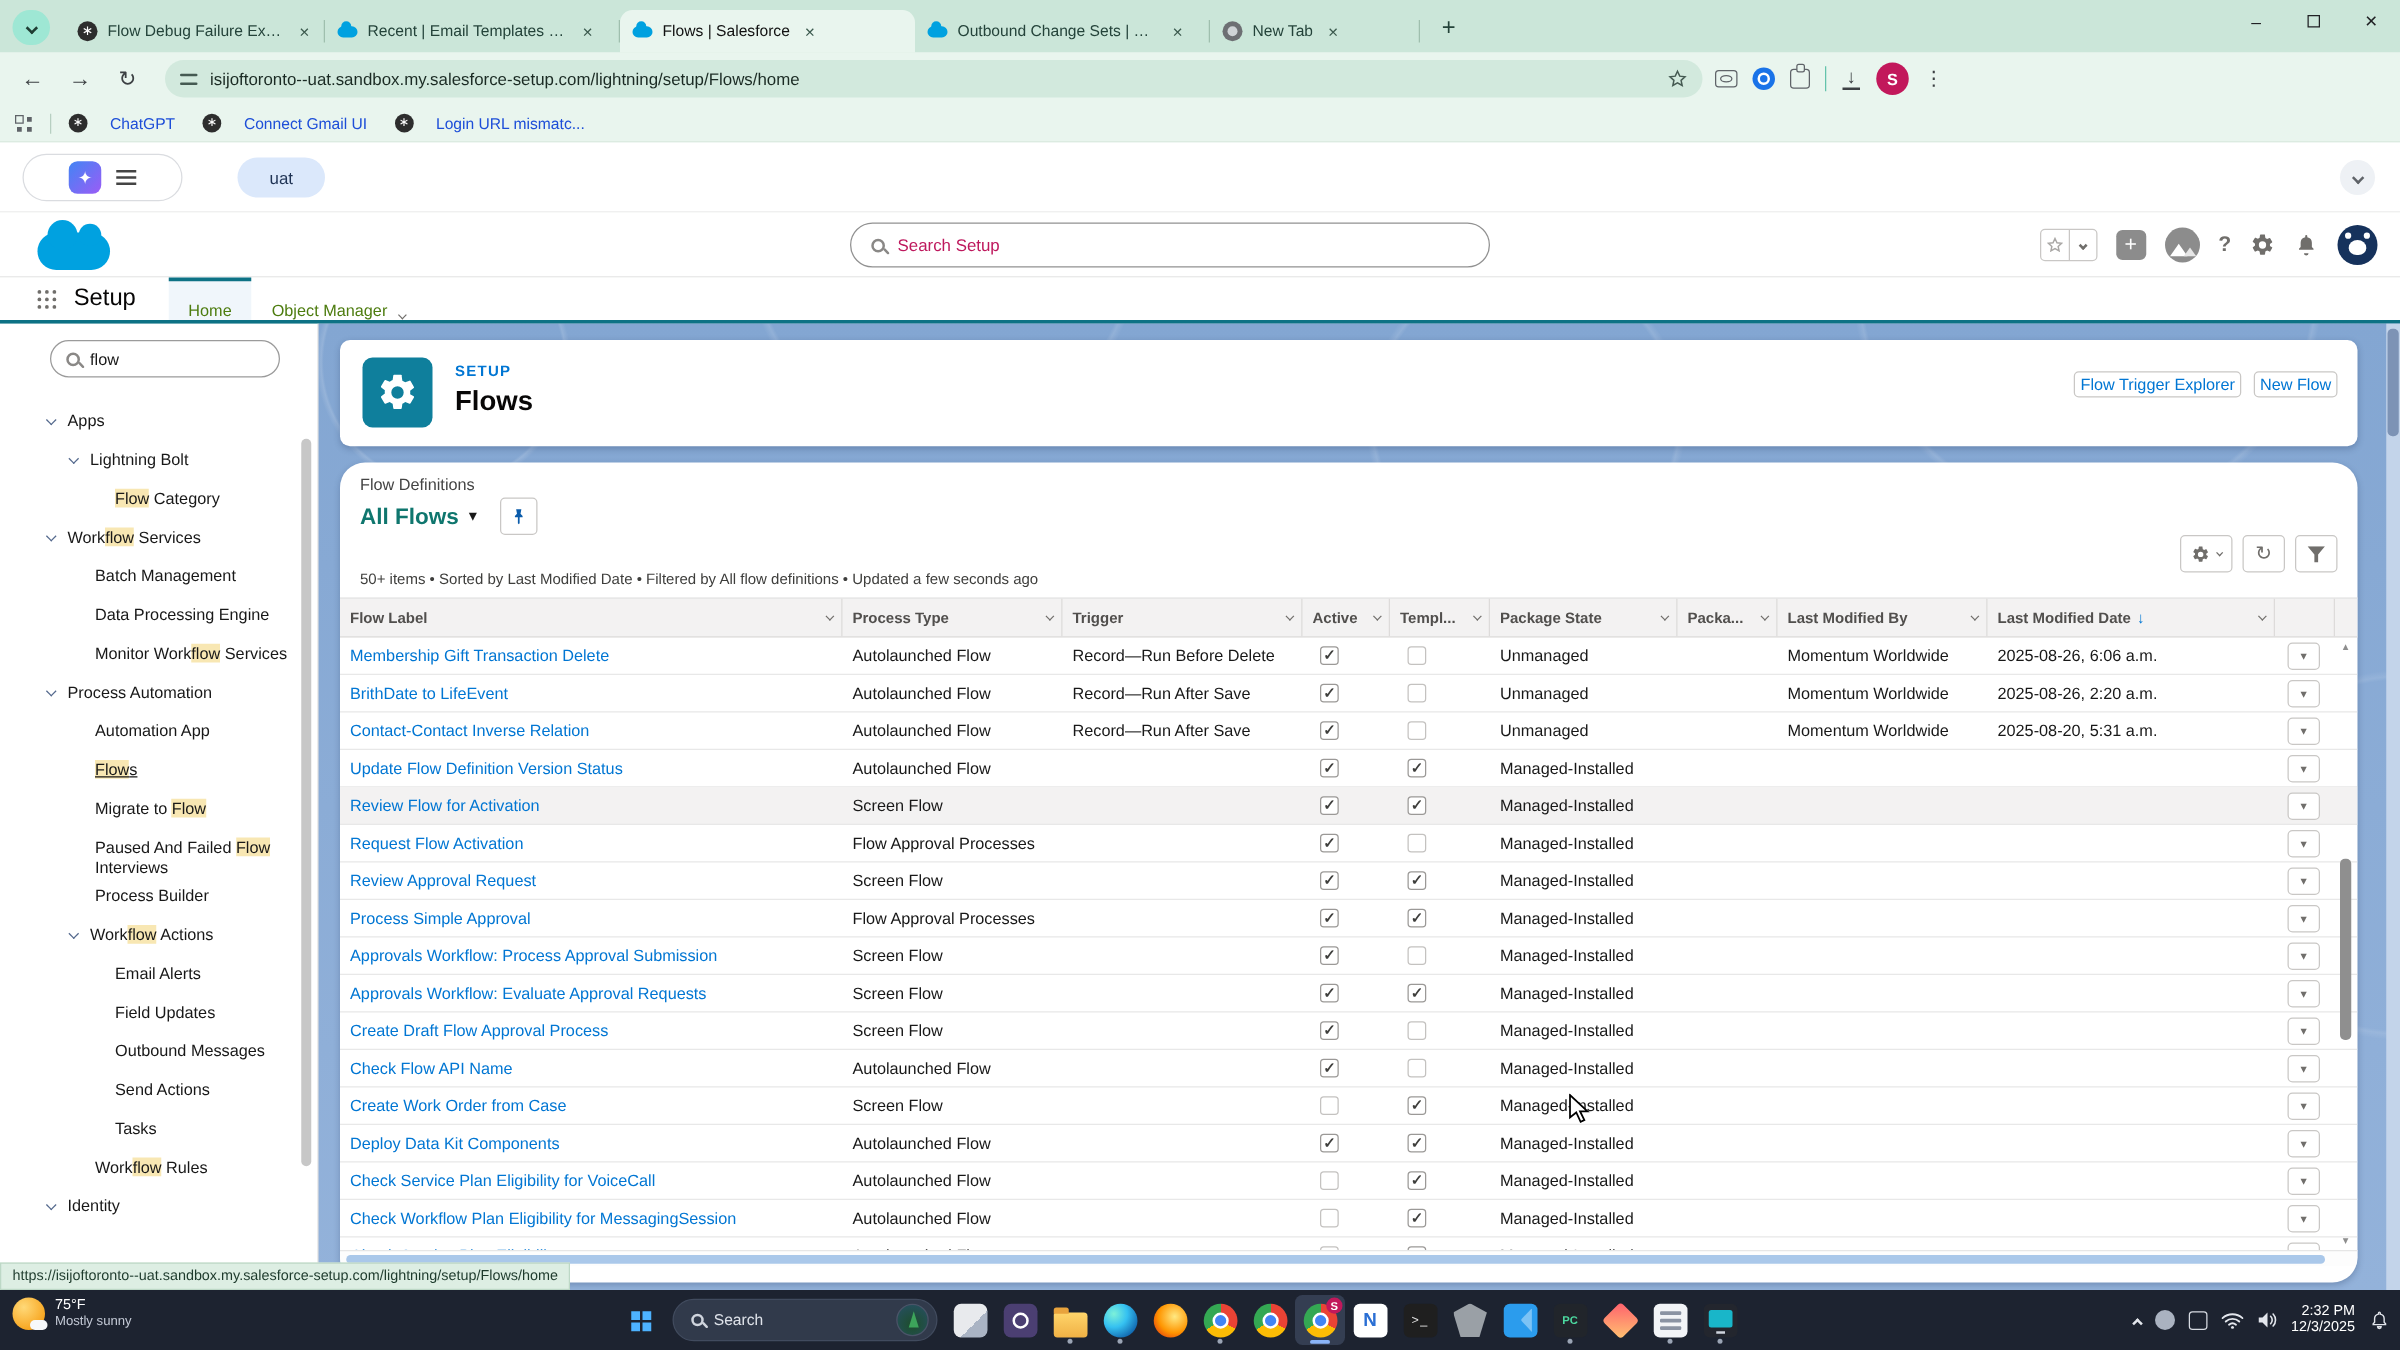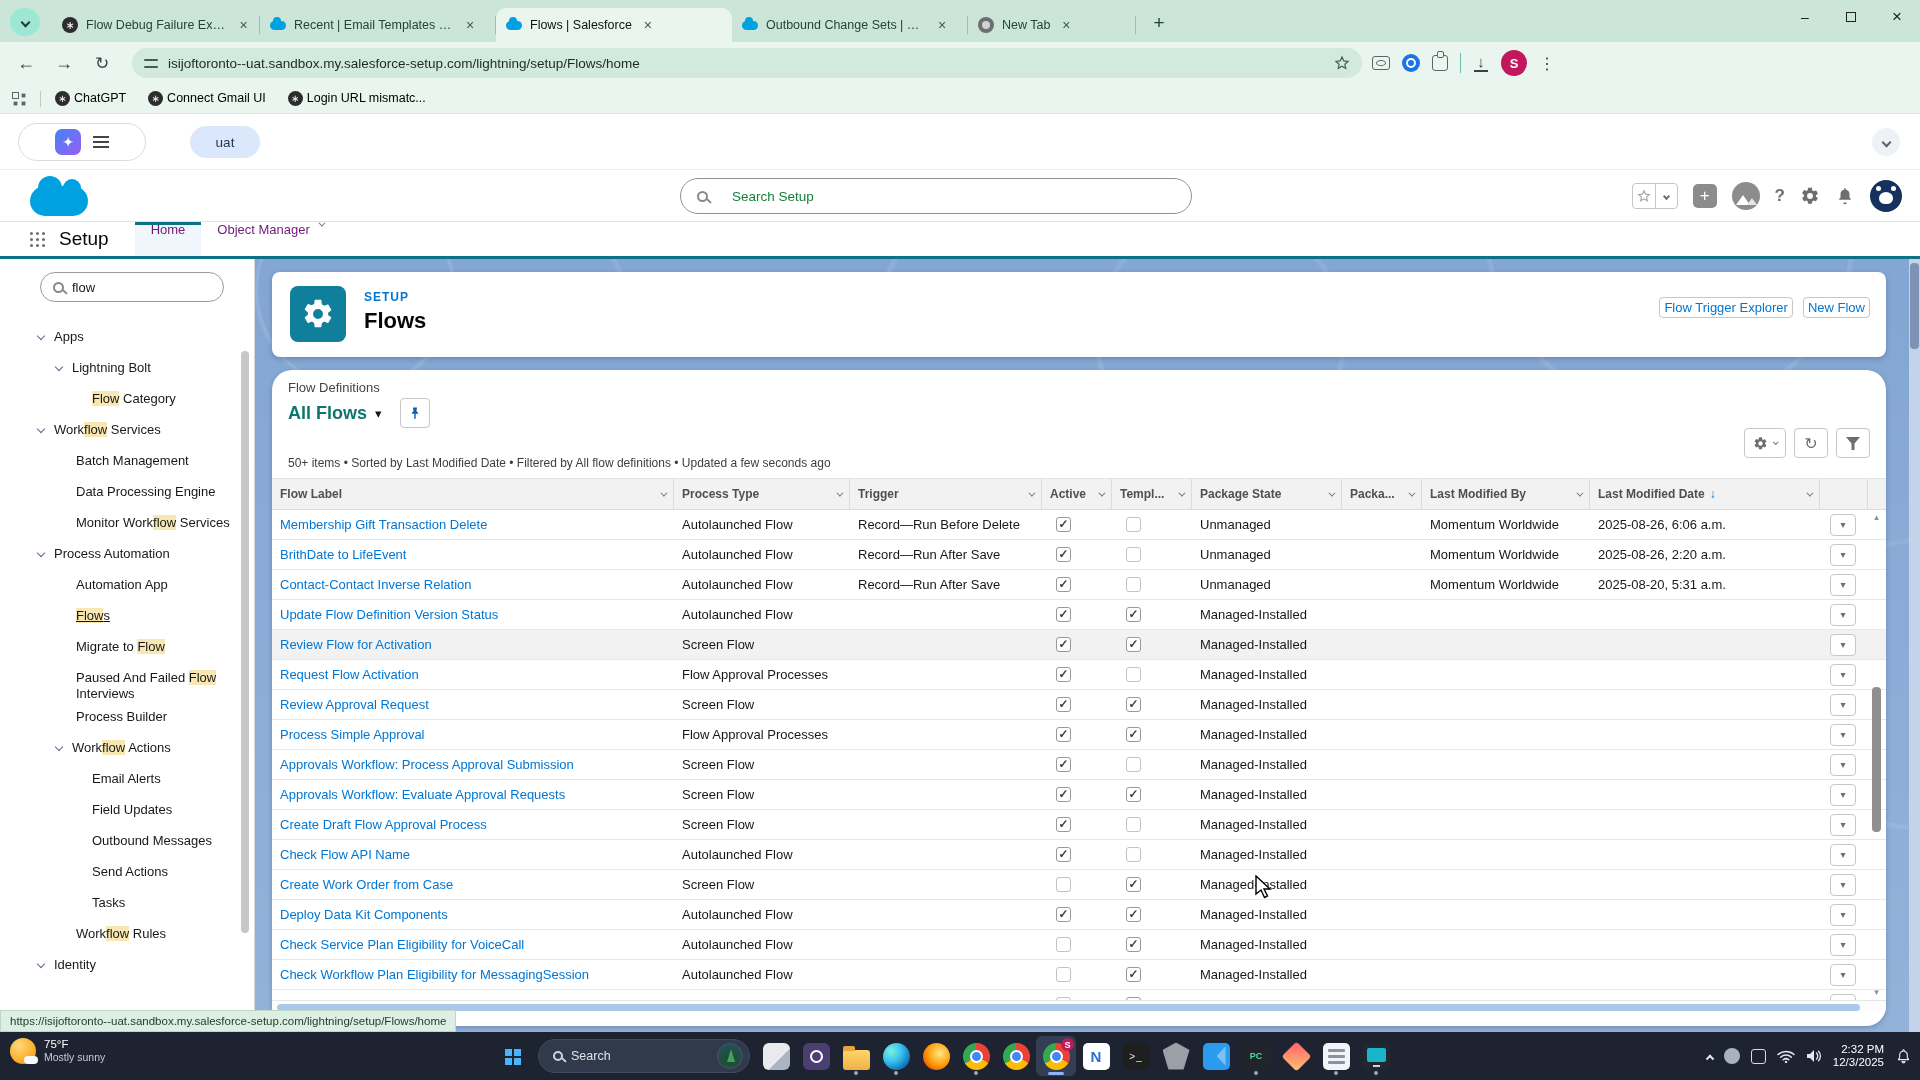--- a/index.html
+++ b/index.html
@@ -68,21 +68,21 @@
     display:flex;align-items:center;justify-content:center;}
   .kebab::before{content:"\22EE";font-size:16px;color:#3c4043;}
 
   
   .bmbar{position:absolute;left:0;top:84px;width:1920px;height:30px;background:#e9f5ee;
     display:flex;align-items:center;padding:0 12px;gap:14px;border-bottom:1px solid #d7e8dd;}
   .bm-grid{width:14px;height:14px;position:relative;}
   .bm-grid::before{content:"";position:absolute;width:5px;height:5px;border:1.6px solid #5f6368;
     box-shadow:8px 0 0 -1.6px #5f6368,0 8px 0 -1.6px #5f6368,8px 8px 0 -1.6px #5f6368;}
   .bm-sep{width:1px;height:16px;background:#b7cfc1;}
-  .bookmark{display:flex;gap:4px;font-size:12.5px;color:#000000;}
+  .bookmark{display:flex;align-items:center;gap:18px;font-size:12.5px;color:#1d4ed8;}
   .bm-ico{width:15px;height:15px;border-radius:50%;background:#2d2d2d;color:#fff;font-size:10px;
     text-align:center;line-height:15px;}
   .bm-ico::before{content:"\2217";}
 
   
   .extrow{position:absolute;left:0;top:114px;width:1920px;height:56px;background:#fff;border-bottom:1px solid #ececec;}
   .sparkpill{position:absolute;left:18px;top:9px;width:128px;height:38px;border:1px solid #dadce0;
     border-radius:19px;background:#fff;display:flex;align-items:center;justify-content:center;gap:12px;}
   .spark{width:26px;height:26px;border-radius:7px;background:linear-gradient(135deg,#4285f4,#9b5cf6);
     color:#fff;display:flex;align-items:center;justify-content:center;font-size:14px;}
@@ -94,22 +94,22 @@
   .extrow-chev{position:absolute;right:20px;top:14px;width:28px;height:28px;border-radius:50%;
     background:#eef1f5;display:flex;align-items:center;justify-content:center;}
   .extrow-chev .chev{border-color:#5f6368;}
 
   
   .sfheader{position:absolute;left:0;top:170px;width:1920px;height:52px;background:#fff;border-bottom:1px solid #e3e3e3;}
   .sf-cloud{position:absolute;left:30px;top:16px;width:58px;height:30px;background:#00a1e0;border-radius:16px;}
   .sf-cloud::before{content:"";position:absolute;left:8px;top:-10px;width:24px;height:24px;background:#00a1e0;border-radius:50%;}
   .sf-cloud::after{content:"";position:absolute;right:7px;top:-7px;width:18px;height:18px;background:#00a1e0;border-radius:50%;}
   .sfsearch{position:absolute;left:680px;top:8px;width:512px;height:36px;border:1px solid #919191;
-    border-radius:18px;background:#fff;display:flex;align-items:center;gap:24px;padding:0 16px;
-    color:#15803d;font-size:13.5px;}
+    border-radius:18px;background:#fff;display:flex;align-items:center;gap:10px;padding:0 16px;
+    color:#be185d;font-size:13.5px;}
   .mag{width:11px;height:11px;border:2px solid #8a8886;border-radius:50%;position:relative;flex:0 0 auto;}
   .mag::after{content:"";position:absolute;width:6px;height:2px;background:#8a8886;transform:rotate(45deg);
     right:-6px;bottom:-2px;border-radius:1px;}
   .sficons{position:absolute;right:18px;top:10px;height:32px;display:flex;align-items:center;gap:15px;color:#706e6b;}
   .favcombo{display:flex;border:1px solid #c9c7c5;border-radius:4px;height:26px;}
   .favcombo .cell{width:22px;display:flex;align-items:center;justify-content:center;}
   .favcombo .cell+.cell{border-left:1px solid #c9c7c5;}
   .plustile{width:24px;height:24px;background:#8c8c8c;border-radius:5px;color:#fff;font-size:17px;
     display:flex;align-items:center;justify-content:center;}
   .plustile::before{content:"+";}
@@ -124,21 +124,21 @@
   .sf-avatar::before{content:"";position:absolute;left:9px;top:12px;width:14px;height:12px;background:#fff;border-radius:50% 50% 45% 45%;}
   .sf-avatar::after{content:"";position:absolute;left:6px;top:6px;width:5px;height:5px;background:#fff;border-radius:50%;
     box-shadow:15px 0 0 #fff;}
 
   
   .setupnav{position:absolute;left:0;top:222px;width:1920px;height:34px;background:#fff;display:flex;align-items:stretch;}
   .waffle{width:15px;height:15px;align-self:center;margin:0 14px 0 30px;position:relative;}
   .waffle::before{content:"";position:absolute;width:3px;height:3px;border-radius:50%;background:#706e6b;
     box-shadow:6px 0 #706e6b,12px 0 #706e6b,0 6px #706e6b,6px 6px #706e6b,12px 6px #706e6b,0 12px #706e6b,6px 12px #706e6b,12px 12px #706e6b;}
   .setup-title{align-self:center;font-size:19px;color:#080707;margin-right:26px;}
-  .navtab{display:flex;align-items:flex-start;padding:0 16px;font-size:13px;color:#701a75;position:relative;gap:8px;}
+  .navtab{display:flex;align-items:flex-end;padding:0 16px;font-size:13px;color:#4d7c0f;position:relative;gap:8px;}
   .navtab.active{background:#f0f6fb;}
   .navtab.active::before{content:"";position:absolute;left:0;right:0;top:0;height:3px;background:#0d7285;}
   .navtab .chev{width:5px;height:5px;border-width:1.5px;border-color:#706e6b;transform:rotate(45deg) translateY(-2px);}
   .blueline{position:absolute;left:0;top:256px;width:1920px;height:3px;background:#0d7285;}
 
   
   .bodyrow{position:absolute;left:0;top:259px;width:1920px;height:773px;}
   .sidebar{position:absolute;left:0;top:0;width:255px;height:100%;background:#fff;border-right:1px solid #d8d8d8;padding-left:20px;}
   .sb-search{margin:13px 30px 10px 20px;height:30px;border:1px solid #9b9b9b;border-radius:15px;
     display:flex;align-items:center;gap:8px;padding:0 12px;font-size:13px;color:#181818;}

